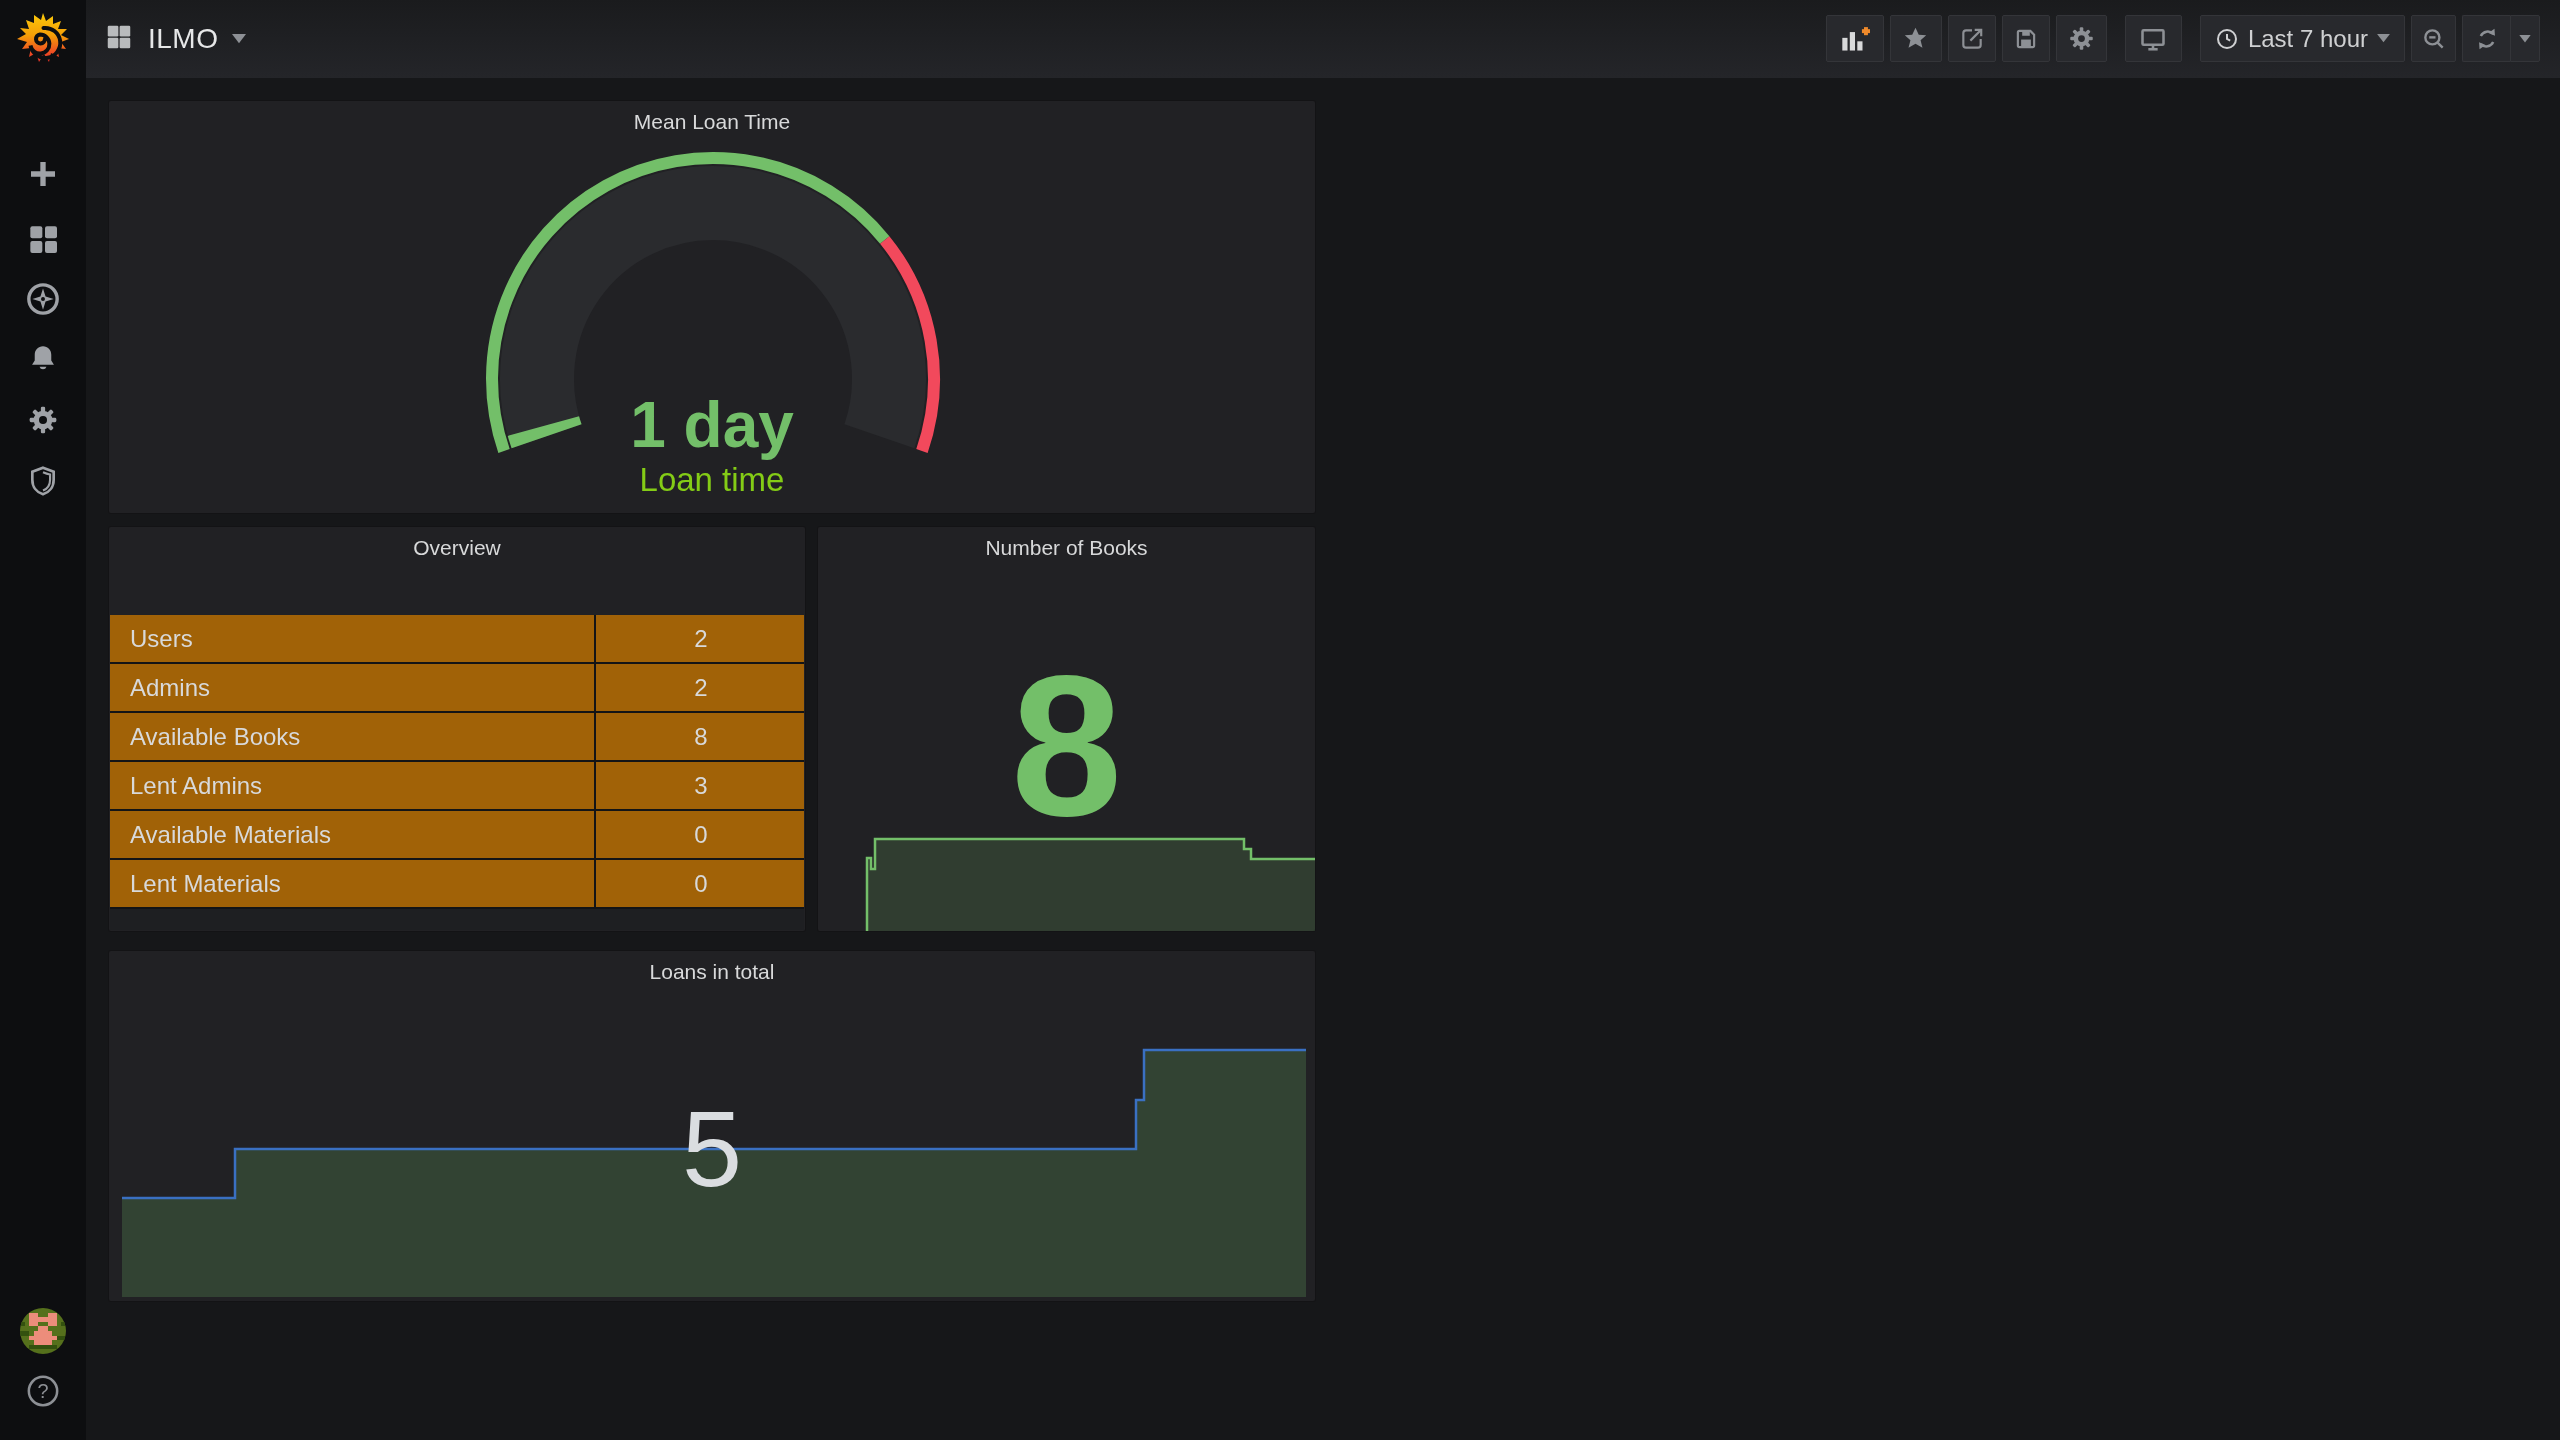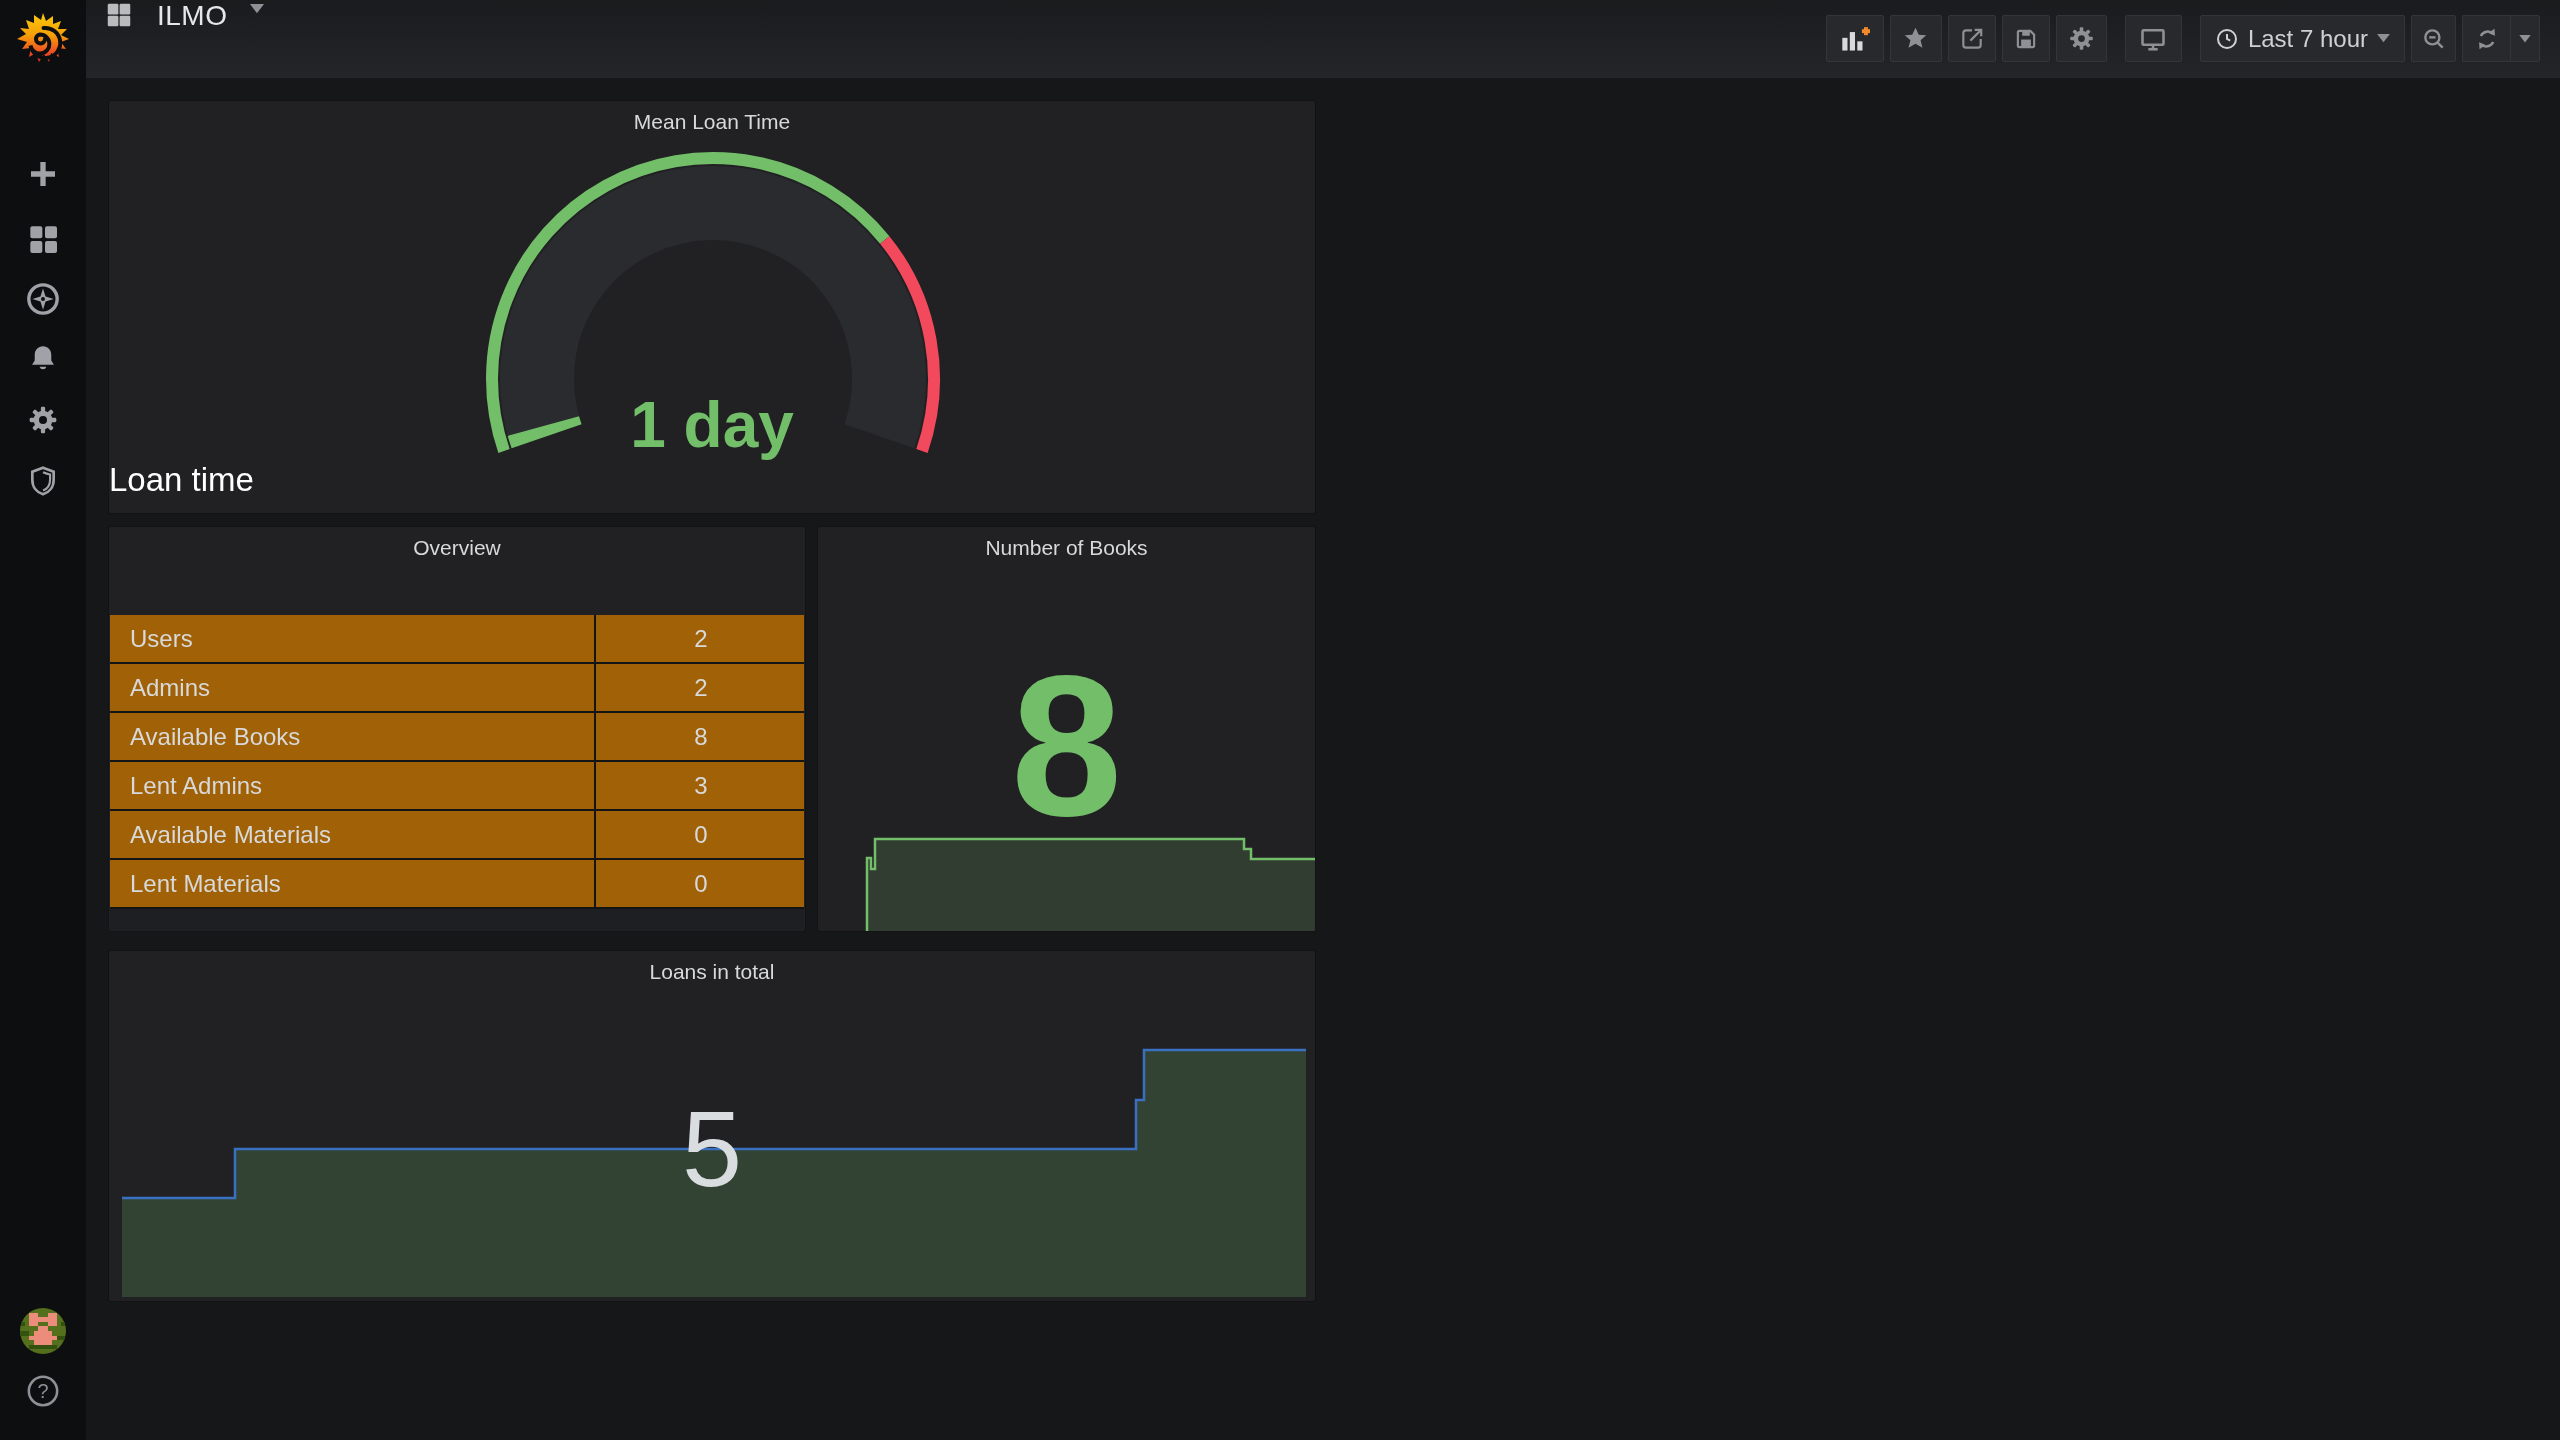--- a/index.html
+++ b/index.html
@@ -9,40 +9,40 @@
   
   .sidebar{position:absolute;left:0;top:0;width:86px;height:1440px;background:#0d0e10;z-index:5;}
   .logo{position:absolute;left:15px;top:10px;width:56px;height:56px;cursor:pointer;}
   .snav{position:absolute;left:0;width:86px;height:56px;display:flex;align-items:center;justify-content:center;cursor:pointer;}
   .snav svg{display:block;}
   .avatar{position:absolute;left:20px;top:1308px;width:46px;height:46px;border-radius:50%;overflow:hidden;cursor:pointer;}
   .help{position:absolute;left:26px;top:1374px;width:34px;height:34px;cursor:pointer;}
 
   
   .navbar{position:absolute;left:86px;top:0;right:0;height:78px;background:linear-gradient(180deg,#1a1b1d 0%,#242529 100%);}
-  .nav-left{position:absolute;left:18px;top:0;height:78px;display:flex;gap:23px;}
+  .nav-left{position:absolute;left:18px;top:0;height:78px;display:flex;align-items:center;gap:14px;}
   .dash-title{color:#e6e7e8;font-size:28px;letter-spacing:.5px;}
   .nav-right{position:absolute;right:20px;top:15px;height:47px;display:flex;align-items:stretch;gap:6px;}
   .nbtn{background:#28292d;border:1px solid #343539;border-radius:2px;display:flex;align-items:center;justify-content:center;cursor:pointer;box-sizing:border-box;}
   .nbtn svg{display:block;}
   .gap12{width:6px;}
   .timebtn{padding:0 14px;gap:9px;color:#cfd0d2;font-size:24px;white-space:nowrap;}
   .rgroup{display:flex;}
   .rgroup .nbtn:first-child{border-right:none;border-radius:2px 0 0 2px;}
   .rgroup .nbtn:last-child{border-radius:0 2px 2px 0;}
 
   
   .panel{position:absolute;background:#212124;border:1px solid rgba(0,0,0,.4);border-radius:3px;box-sizing:border-box;}
   .ptitle{position:absolute;left:0;right:0;top:9px;text-align:center;color:#d8d9da;font-size:21px;font-weight:500;cursor:pointer;}
 
   
   #p-gauge{left:108px;top:100px;width:1208px;height:414px;}
   .gauge-svg{position:absolute;left:364px;top:38px;}
   .gauge-value{position:absolute;left:0;right:0;top:287px;text-align:center;font-size:64px;font-weight:700;color:#73BF69;}
-  .gauge-label{position:absolute;left:0;right:0;top:360px;font-size:33px;color:#ffffff;}
+  .gauge-label{position:absolute;left:0;right:0;top:360px;text-align:center;font-size:33px;color:#84cc16;}
 
   
   #p-table{left:108px;top:526px;width:698px;height:406px;}
   .thead{position:absolute;left:1px;right:1px;top:39px;height:49px;background:linear-gradient(180deg,#2a2b2e 0%,#1f2023 100%);
     border-bottom:3px solid #121316;box-sizing:border-box;}
   .thead .hm{position:absolute;left:20px;top:0;line-height:46px;color:#33b5e5;font-size:24px;font-weight:500;}
   .thead .hv{position:absolute;left:504px;top:0;line-height:46px;color:#33b5e5;font-size:24px;font-weight:500;}
   .tbody{position:absolute;left:1px;right:1px;top:88px;}
   .trow{position:relative;height:49px;background:#a16207;border-bottom:2px solid #131416;box-sizing:border-box;}
   .trow .cm{position:absolute;left:20px;top:0;line-height:47px;color:#d8d9da;font-size:24px;}

